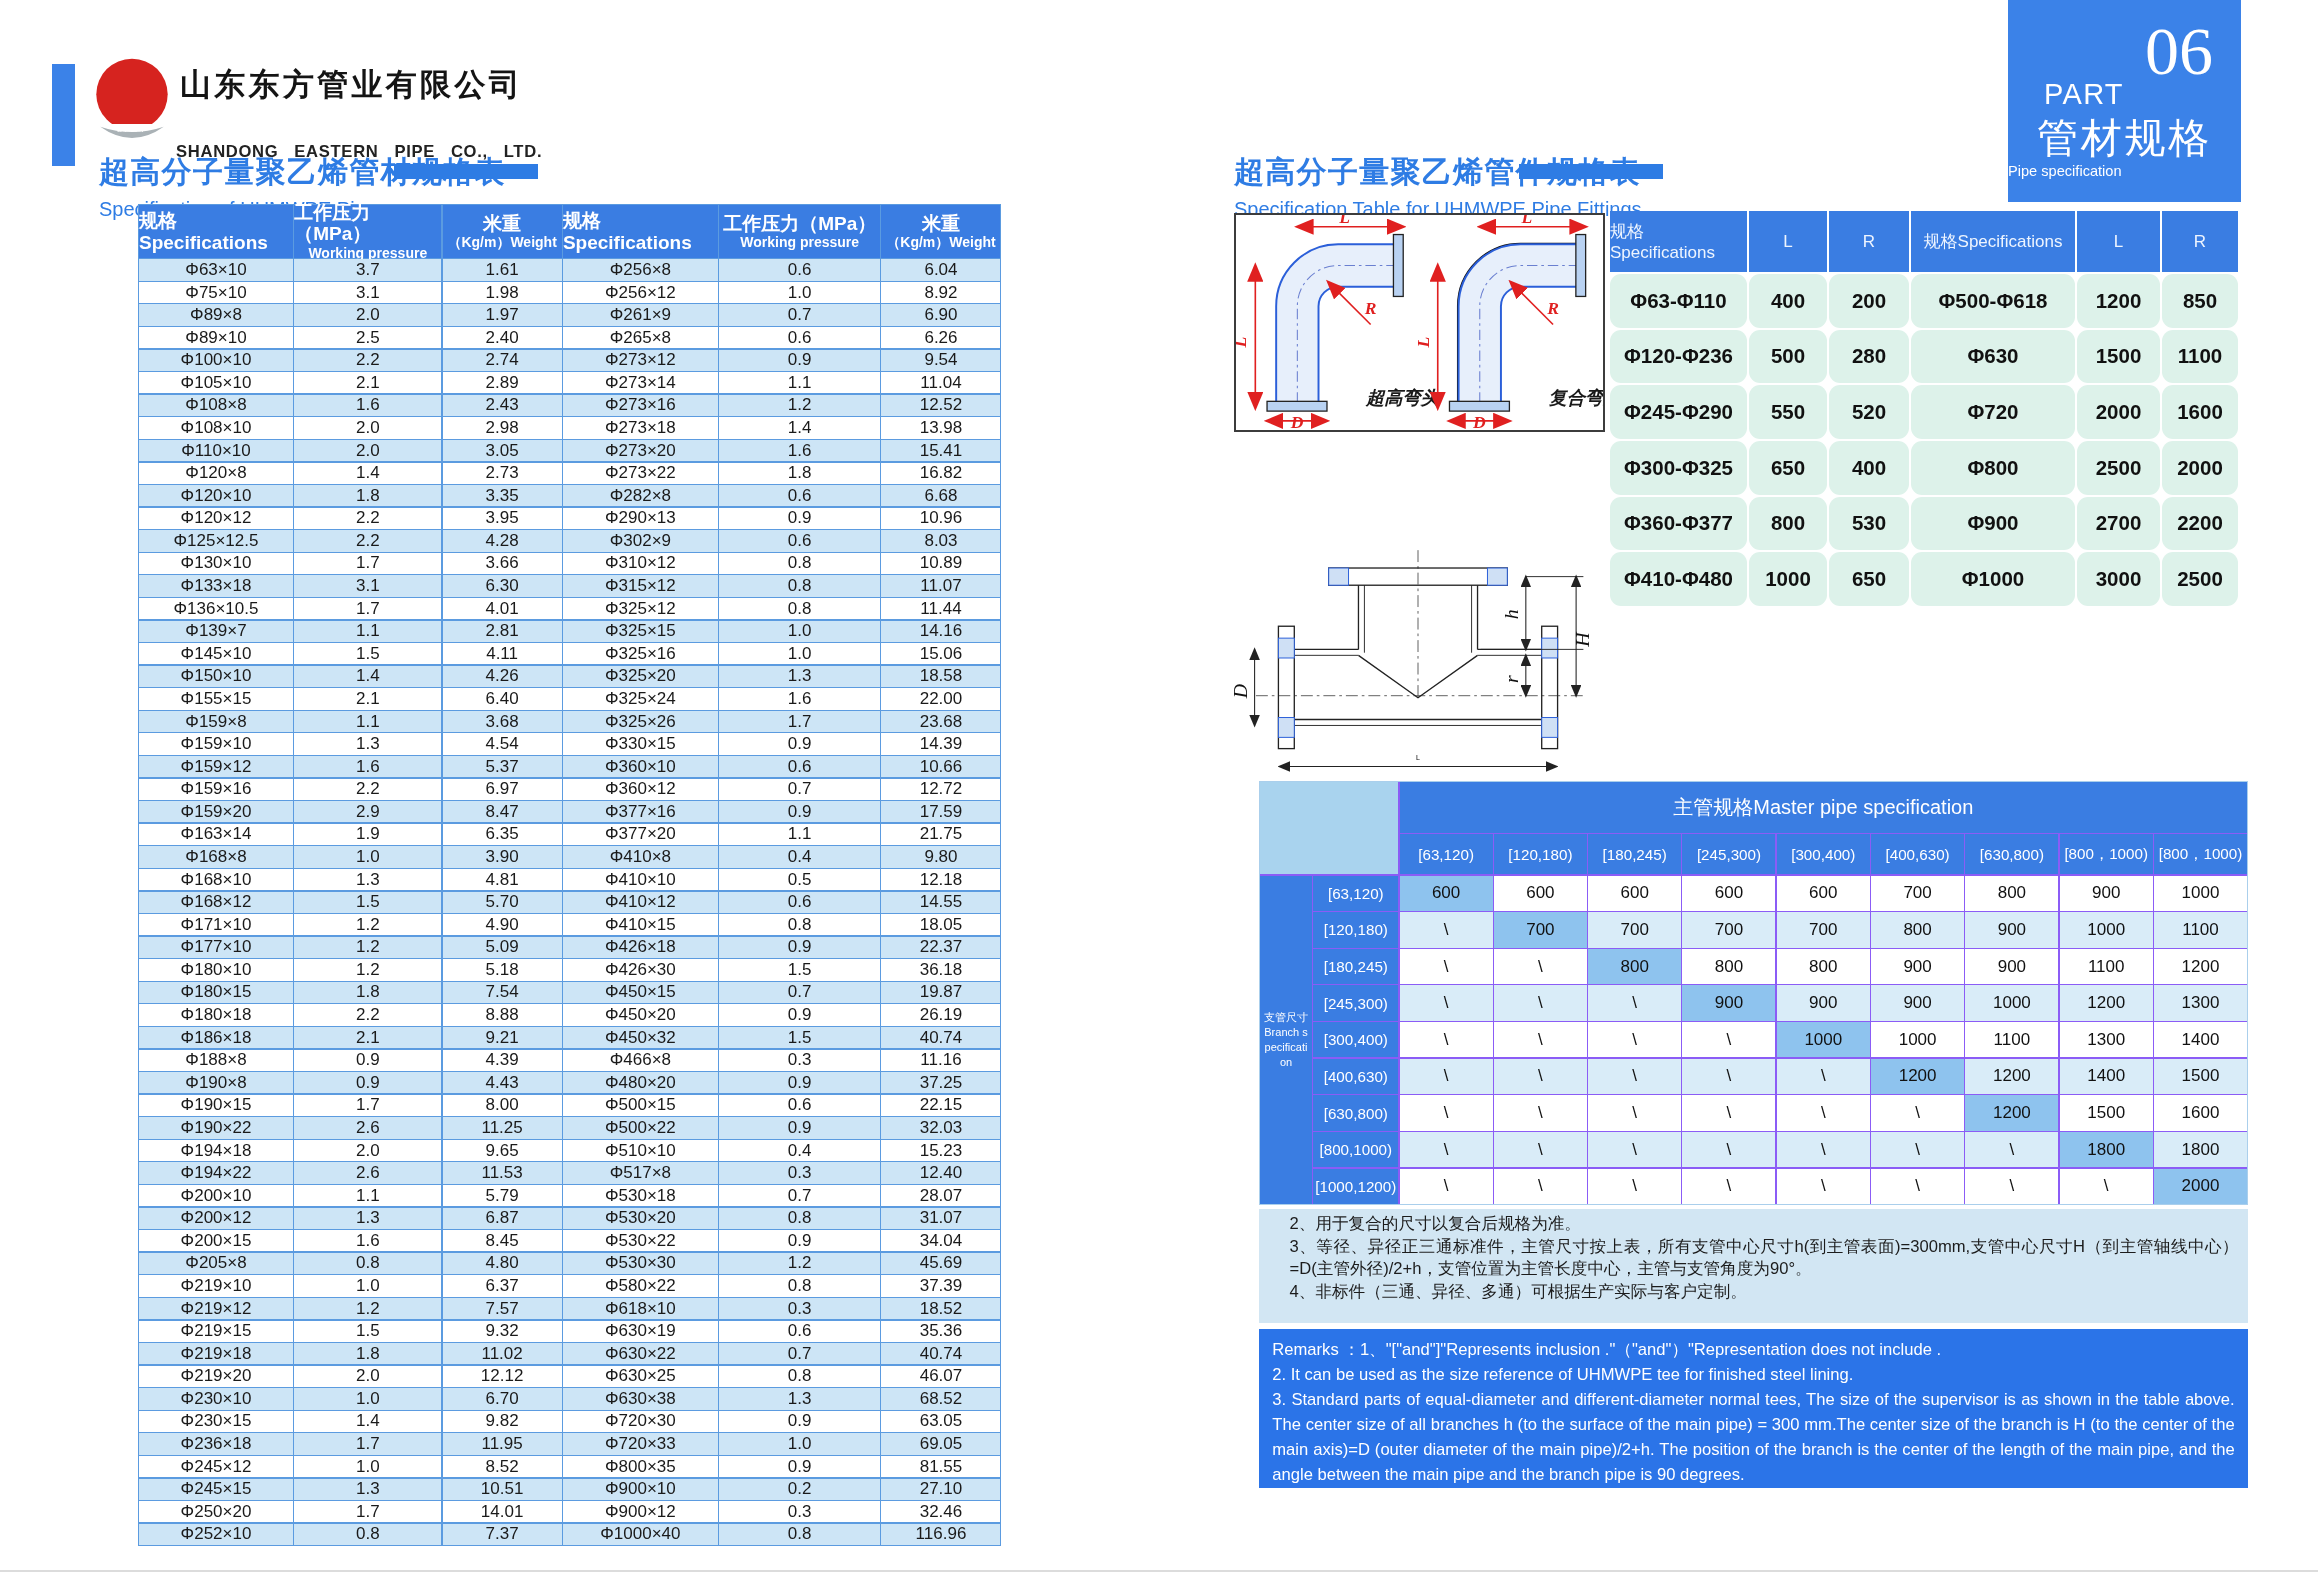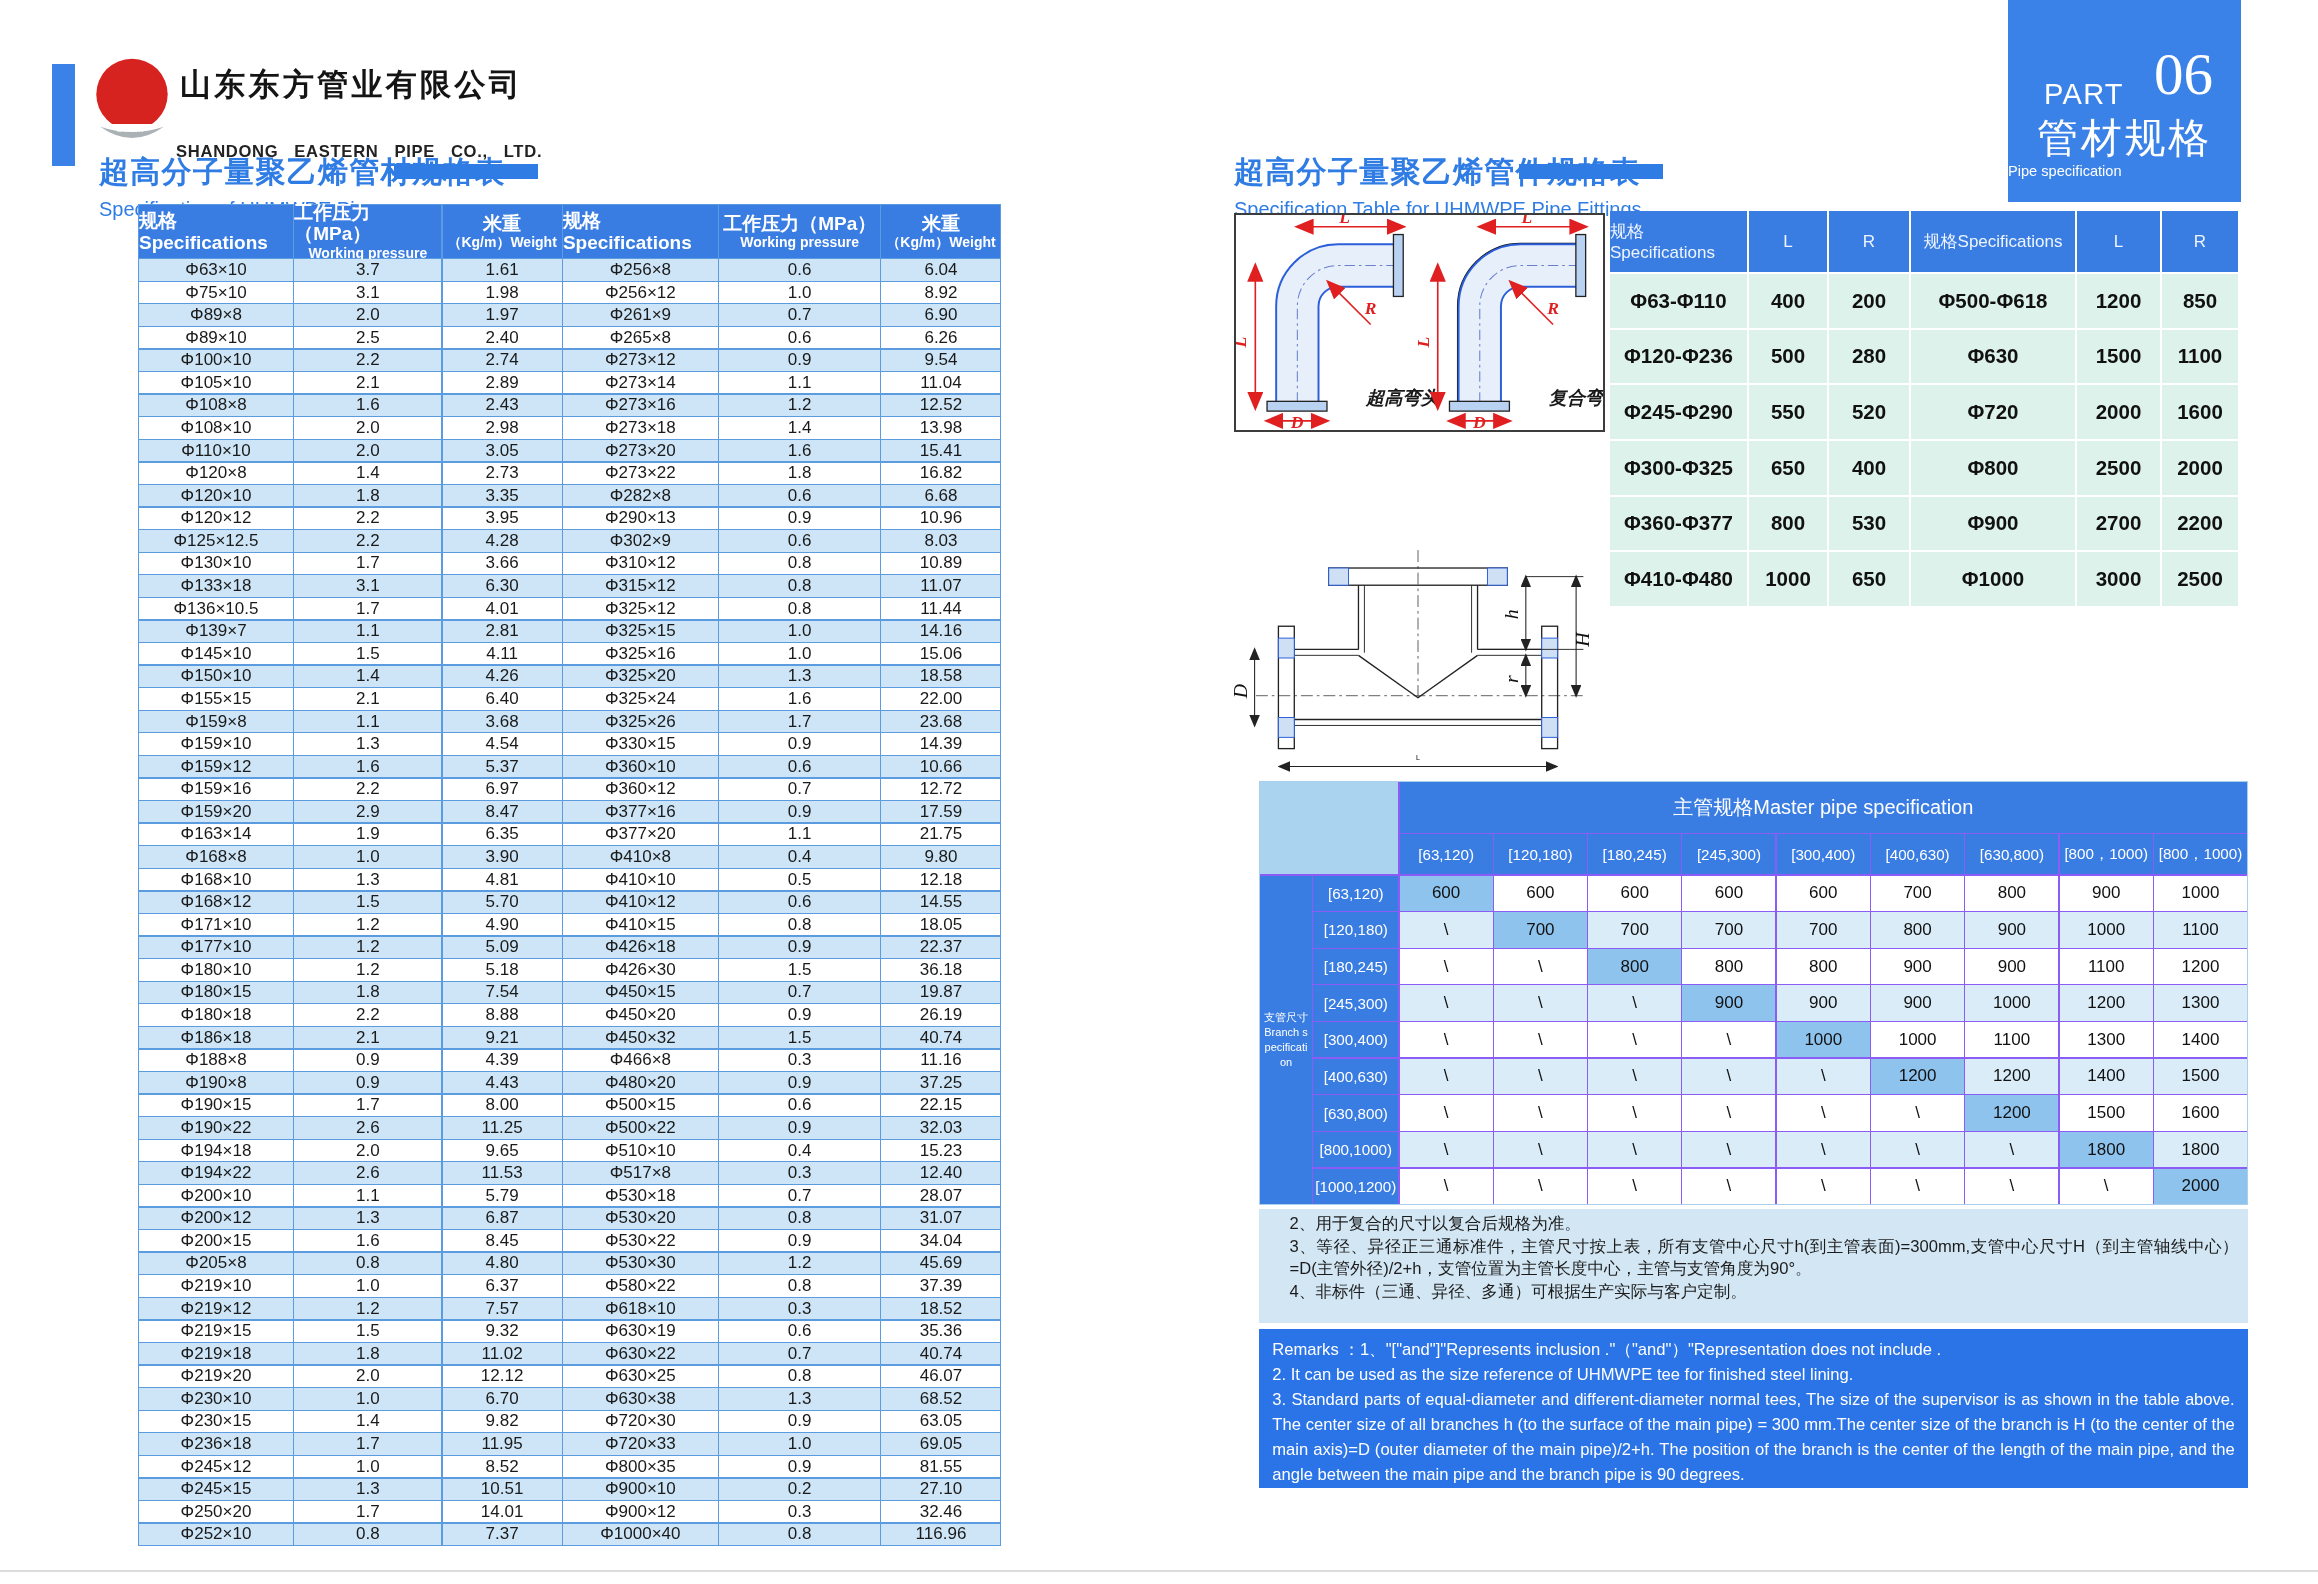--- a/index.html
+++ b/index.html
@@ -12,21 +12,21 @@
   #page{position:relative;width:2319px;height:1584px;background:#fff;overflow:hidden;}
 
   
   .logo-bar{position:absolute;left:52px;top:64px;width:22.5px;height:102px;background:var(--blue2);}
   .logo-mark{position:absolute;left:91px;top:58px;width:82px;height:86px;}
   .company-cn{position:absolute;left:180px;top:64px;font-size:31px;font-weight:bold;color:#141414;letter-spacing:3.3px;}
   .company-en{position:absolute;left:176px;top:106px;font-size:16.6px;font-weight:bold;color:#222;letter-spacing:0.7px;word-spacing:10.6px;margin-top:36px;}
 
   .part-block{position:absolute;left:2008px;top:0;width:233px;height:202px;background:var(--blue2);color:#fff;}
   .part-label{position:absolute;left:36px;top:78px;font-size:29px;letter-spacing:1.3px;font-weight:400;}
-  .part-number{position:absolute;right:28px;top:12px;font-size:59px;font-family:"Liberation Serif","DejaVu Serif",serif;font-weight:400;margin-top:28px;}
+  .part-number{position:absolute;right:28px;top:12px;font-size:68px;font-family:"Liberation Serif","DejaVu Serif",serif;font-weight:400;}
   .part-cn{position:absolute;left:0;top:111px;width:100%;text-align:center;font-size:41px;font-weight:400;letter-spacing:2.7px;}
   .part-en{position:absolute;left:0;top:163px;width:100%;text-align:left;font-size:14.6px;}
 
   
   .sec-title{position:absolute;color:var(--titleblue);}
   .sec-title .cn{font-size:30px;font-weight:bold;letter-spacing:1.3px;}
   .sec-title .en{font-size:20px;margin-top:5.3px;}
   .title-bar{position:absolute;height:15.2px;width:144px;background:var(--titleblue);}
 
   
@@ -50,21 +50,21 @@
   .pipeouter{fill:none;stroke:#111;stroke-width:5;}
   .ctr{stroke:#6a7fd0;stroke-width:1.6;fill:none;stroke-dasharray:16 6 4 6;}
   .flg{fill:#b9d2f2;stroke:#222;stroke-width:2;}
   .cnlabel{fill:#1a1a1a;font-size:28px;font-weight:bold;font-family:"Liberation Serif","DejaVu Serif",serif;font-style:italic;}
 
   
   .fit-table{position:absolute;left:1610px;top:211px;width:630px;height:395px;
     display:grid;grid-template-columns:137px 78px 80px 164px 83px 76px;
     grid-template-rows:61px repeat(6,1fr);gap:2px;background:#fff;}
   .fit-table .hcell{background:var(--blue);color:#eef5ff;display:flex;align-items:center;justify-content:center;font-size:17px;}
-  .fit-table .cell{background:var(--mint);display:flex;align-items:center;justify-content:center;font-size:20.5px;font-weight:600;color:#111;}
+  .fit-table .cell{background:var(--mint);display:flex;align-items:center;justify-content:center;font-size:20.5px;font-weight:600;color:#111;border-radius:11px;}
 
   
   .tee-box{position:absolute;left:1229px;top:527px;width:378px;height:258px;}
   .tee-box svg{width:100%;height:100%;}
   .tline{stroke:#222;stroke-width:2;fill:none;}
   .tthin{stroke:#222;stroke-width:1.4;fill:none;}
   .tdim{stroke:#222;stroke-width:1.6;fill:none;}
   .tdimtxt{fill:#111;font-size:30px;font-style:italic;font-family:"Liberation Serif","DejaVu Serif",serif;}
   .thatch{fill:#cfe0f5;stroke:#2b5fd9;stroke-width:1.5;}
   .tctr{stroke:#555;stroke-width:1.4;fill:none;stroke-dasharray:18 6 4 6;}

